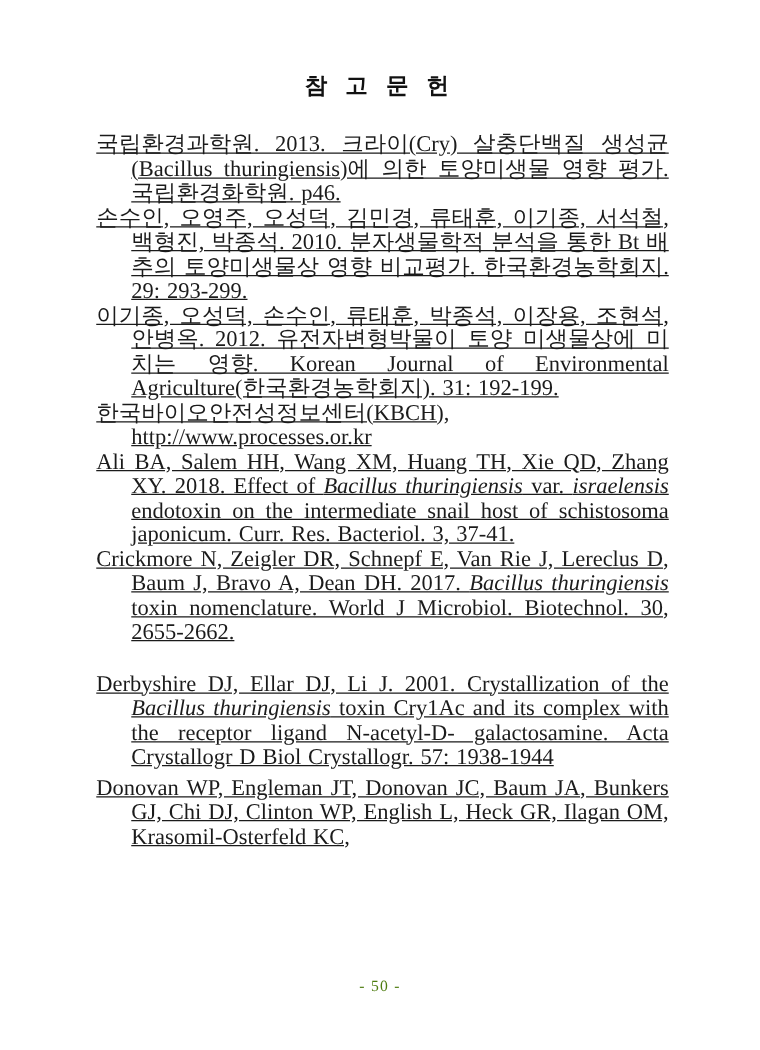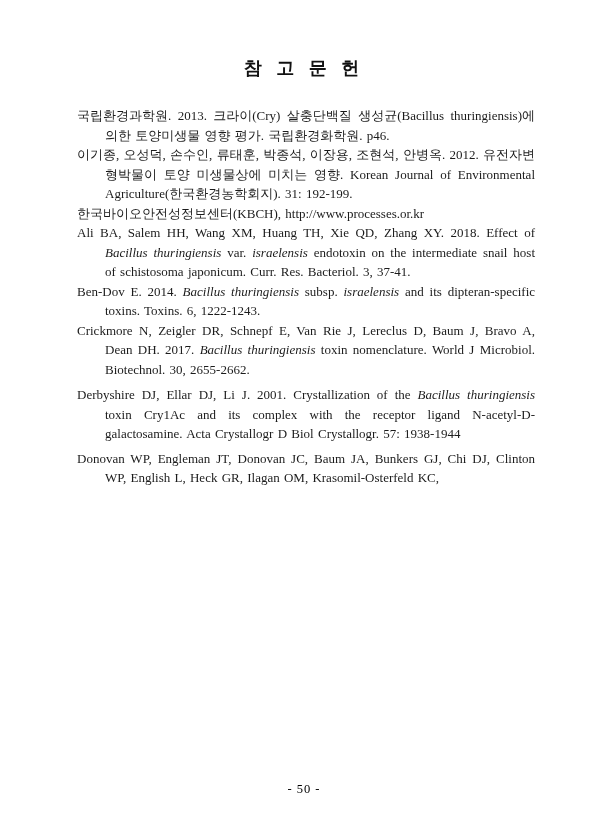--- a/index.html
+++ b/index.html
@@ -29,54 +29,55 @@
   .refs {
     position: absolute;
     top: 106px;
     left: 77px;
     width: 458px;
   }
   .ref {
     margin: 0;
     padding-left: 28px;
     text-indent: -28px;
-    font-size: 13px;
+    font-size: 18px;
     line-height: 19.5px;
     text-align: justify;
     text-justify: inter-word;
     word-spacing: 1px;
+    text-decoration: underline;
   }
   .ref em {
     font-style: italic;
   }
-  .ref.spaced-lg { margin-top: 6px; }
+  .ref.spaced-lg { margin-top: 22px; }
   .ref.spaced-sm { margin-top: 5px; }
   .footer {
     position: absolute;
     left: 0;
     right: 0;
     top: 782px;
     text-align: center;
     font-size: 12.5px;
-    color: #000000;
+    color: #4d7c0f;
     font-family: "Liberation Serif", "DejaVu Serif", serif;
     letter-spacing: 1px;
   }
 </style>
 </head>
 <body>
 
 <div class="page">
   <h1 class="title">참 고 문 헌</h1>
 
   <div class="refs" id="refs">
       <p class="ref"><span>국립환경과학원. 2013. 크라이(Cry) 살충단백질 생성균(Bacillus thuringiensis)에 의한 토양미생물 영향 평가. 국립환경화학원. p46.</span></p>
+      <p class="ref"><span>손수인, 오영주, 오성덕, 김민경, 류태훈, 이기종, 서석철, 백형진, 박종석. 2010. 분자생물학적 분석을 통한 Bt 배추의 토양미생물상 영향 비교평가. 한국환경농학회지. 29: 293-299.</span></p>
       <p class="ref"><span>이기종, 오성덕, 손수인, 류태훈, 박종석, 이장용, 조현석, 안병옥. 2012. 유전자변형박물이 토양 미생물상에 미치는 영향. Korean Journal of Environmental Agriculture(한국환경농학회지). 31: 192-199.</span></p>
       <p class="ref"><span>한국바이오안전성정보센터(KBCH), http://www.processes.or.kr</span></p>
       <p class="ref"><span>Ali BA, Salem HH, Wang XM, Huang TH, Xie QD, Zhang XY. 2018. Effect of </span><em>Bacillus thuringiensis</em><span> var. </span><em>israelensis</em><span> endotoxin on the intermediate snail host of schistosoma japonicum. Curr. Res. Bacteriol. 3, 37-41.</span></p>
-      <p class="ref"><span>Ben-Dov E. 2014. </span><em>Bacillus thuringiensis</em><span> subsp. </span><em>israelensis</em><span> and its dipteran-specific toxins. Toxins. 6, 1222-1243.</span></p>
       <p class="ref"><span>Crickmore N, Zeigler DR, Schnepf E, Van Rie J, Lereclus D, Baum J, Bravo A, Dean DH. 2017. </span><em>Bacillus thuringiensis</em><span> toxin nomenclature. World J Microbiol. Biotechnol. 30, 2655-2662.</span></p>
       <p class="ref spaced-lg"><span>Derbyshire DJ, Ellar DJ, Li J. 2001. Crystallization of the </span><em>Bacillus thuringiensis</em><span> toxin Cry1Ac and its complex with the receptor ligand N-acetyl-D- galactosamine. Acta Crystallogr D Biol Crystallogr. 57: 1938-1944</span></p>
       <p class="ref spaced-sm"><span>Donovan WP, Engleman JT, Donovan JC, Baum JA, Bunkers GJ, Chi DJ, Clinton WP, English L, Heck GR, Ilagan OM, Krasomil-Osterfeld KC,</span></p>
     </div>
 
   <div class="footer">- 50 -</div>
 </div>
 
 </body></html>

